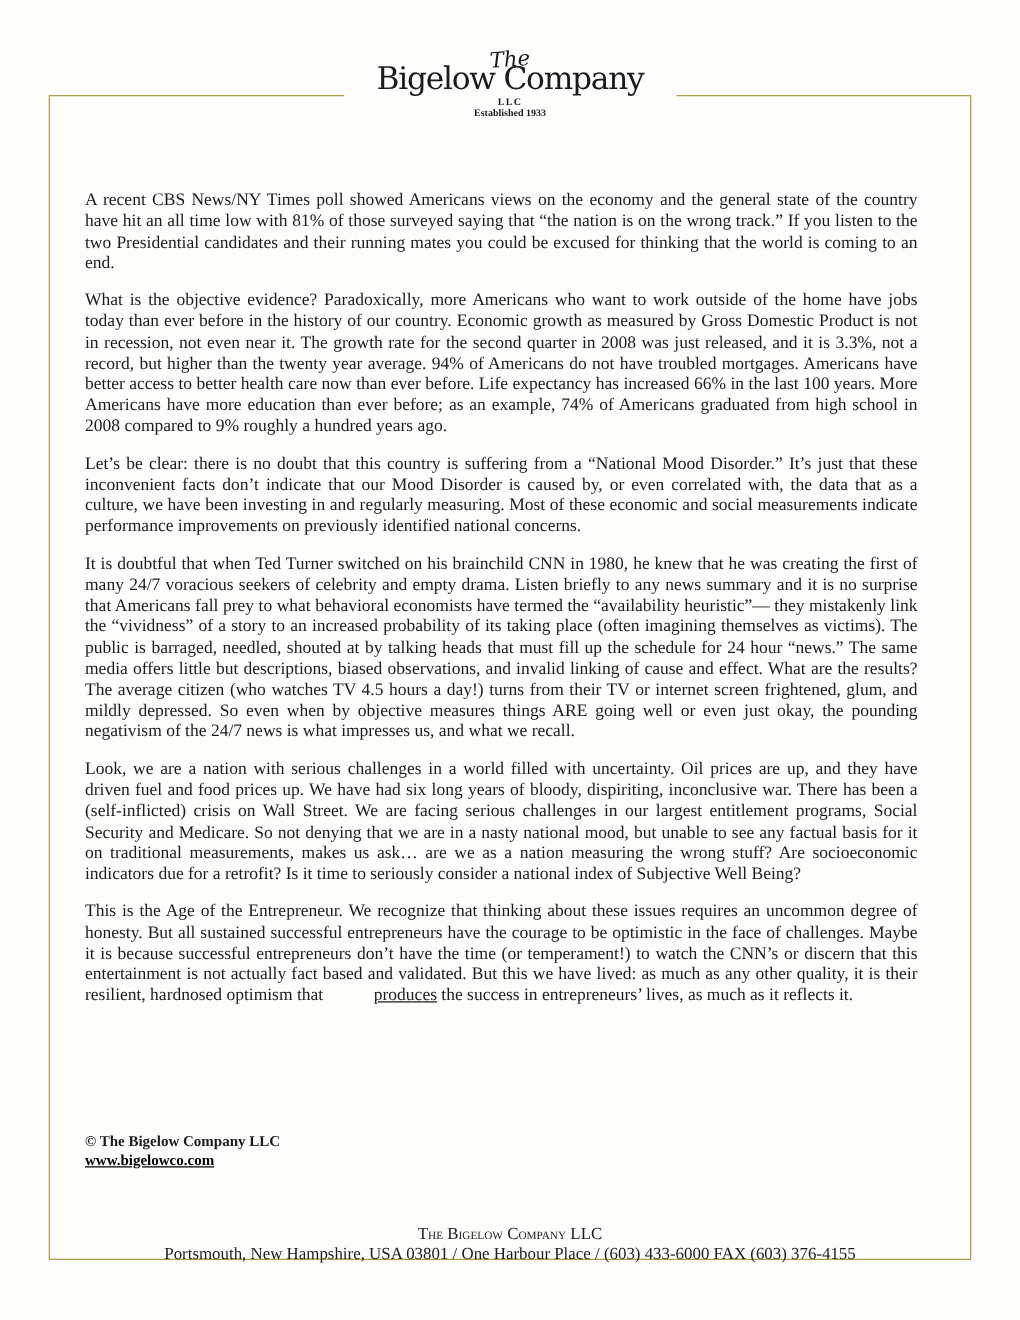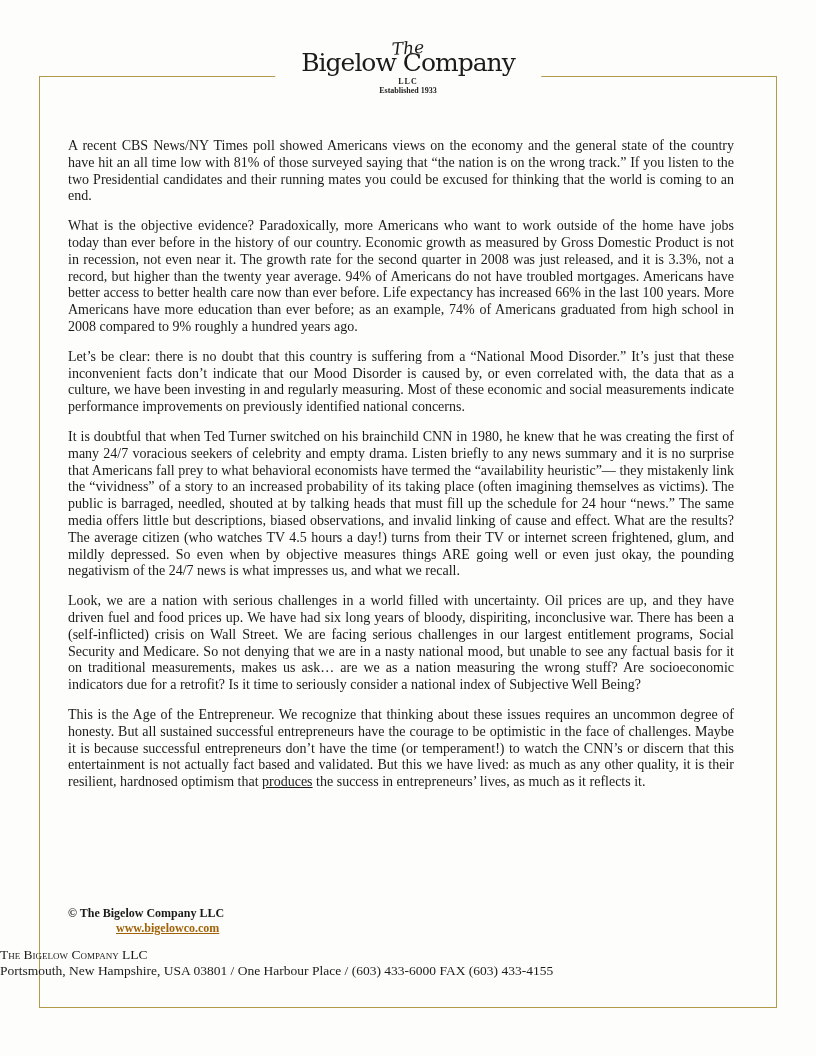--- a/index.html
+++ b/index.html
@@ -71,43 +71,42 @@
     font-variant: normal;
     vertical-align: super;
     line-height: 0;
   }
   .para {
     font-size: 14px;
     line-height: 16.8px;
     text-align: justify;
     margin: 0 0 13px 0;
   }
-  .para.first { margin-top: 12px; }
-  .underlined-word { text-decoration: underline; }
+  .para.first { margin-top: 27px; }
+  .underlined-word { text-decoration: underline; margin-left: 37px; }
   .copyright {
     position: absolute;
     left: 68px; top: 906px;
     z-index: 1;
     font-size: 12px;
     line-height: 14.5px;
   }
   .copyright-line { font-weight: bold; }
   .site-link {
     font-weight: bold;
-    color: #a16207;
+    color: #000000;
     text-decoration: underline;
     cursor: pointer;
-    margin-left: 48px;
   }
   .page-footer {
     position: absolute;
-    left: 0; top: 947px;
+    left: 0; top: 979px;
     width: 816px;
     z-index: 1;
-    text-align: left;
+    text-align: center;
     font-size: 13.5px;
     line-height: 15.5px;
   }
   .footer-company { font-variant: small-caps; }
 </style>
 </head>
 <body>
 
 <div class="border-frame"></div>
 
@@ -128,14 +127,14 @@
   <p class="para"><span>This is the Age of the Entrepreneur.  We recognize that thinking about these issues requires an uncommon degree of honesty.  But all sustained successful entrepreneurs have the courage to be optimistic in the face of challenges.  Maybe it is because successful entrepreneurs don’t have the time (or temperament!) to watch the CNN’s or discern that this entertainment is not actually fact based and validated.  But this we have lived: as much as any other quality, it is their resilient, hardnosed optimism that </span><span class="underlined-word">produces</span><span> the success in entrepreneurs’ lives, as much as it reflects it.</span></p>
 </div>
 
 <div class="copyright">
   <div class="copyright-line">© The Bigelow Company LLC</div>
   <a class="site-link">www.bigelowco.com</a>
 </div>
 
 <div class="page-footer">
   <div class="footer-company">The Bigelow Company LLC</div>
-  <div class="footer-address">Portsmouth, New Hampshire, USA 03801 / One Harbour Place / (603) 433-6000   FAX (603) 433-4155</div>
+  <div class="footer-address">Portsmouth, New Hampshire, USA 03801 / One Harbour Place / (603) 433-6000   FAX (603) 376-4155</div>
 </div>
 
 </body></html>

